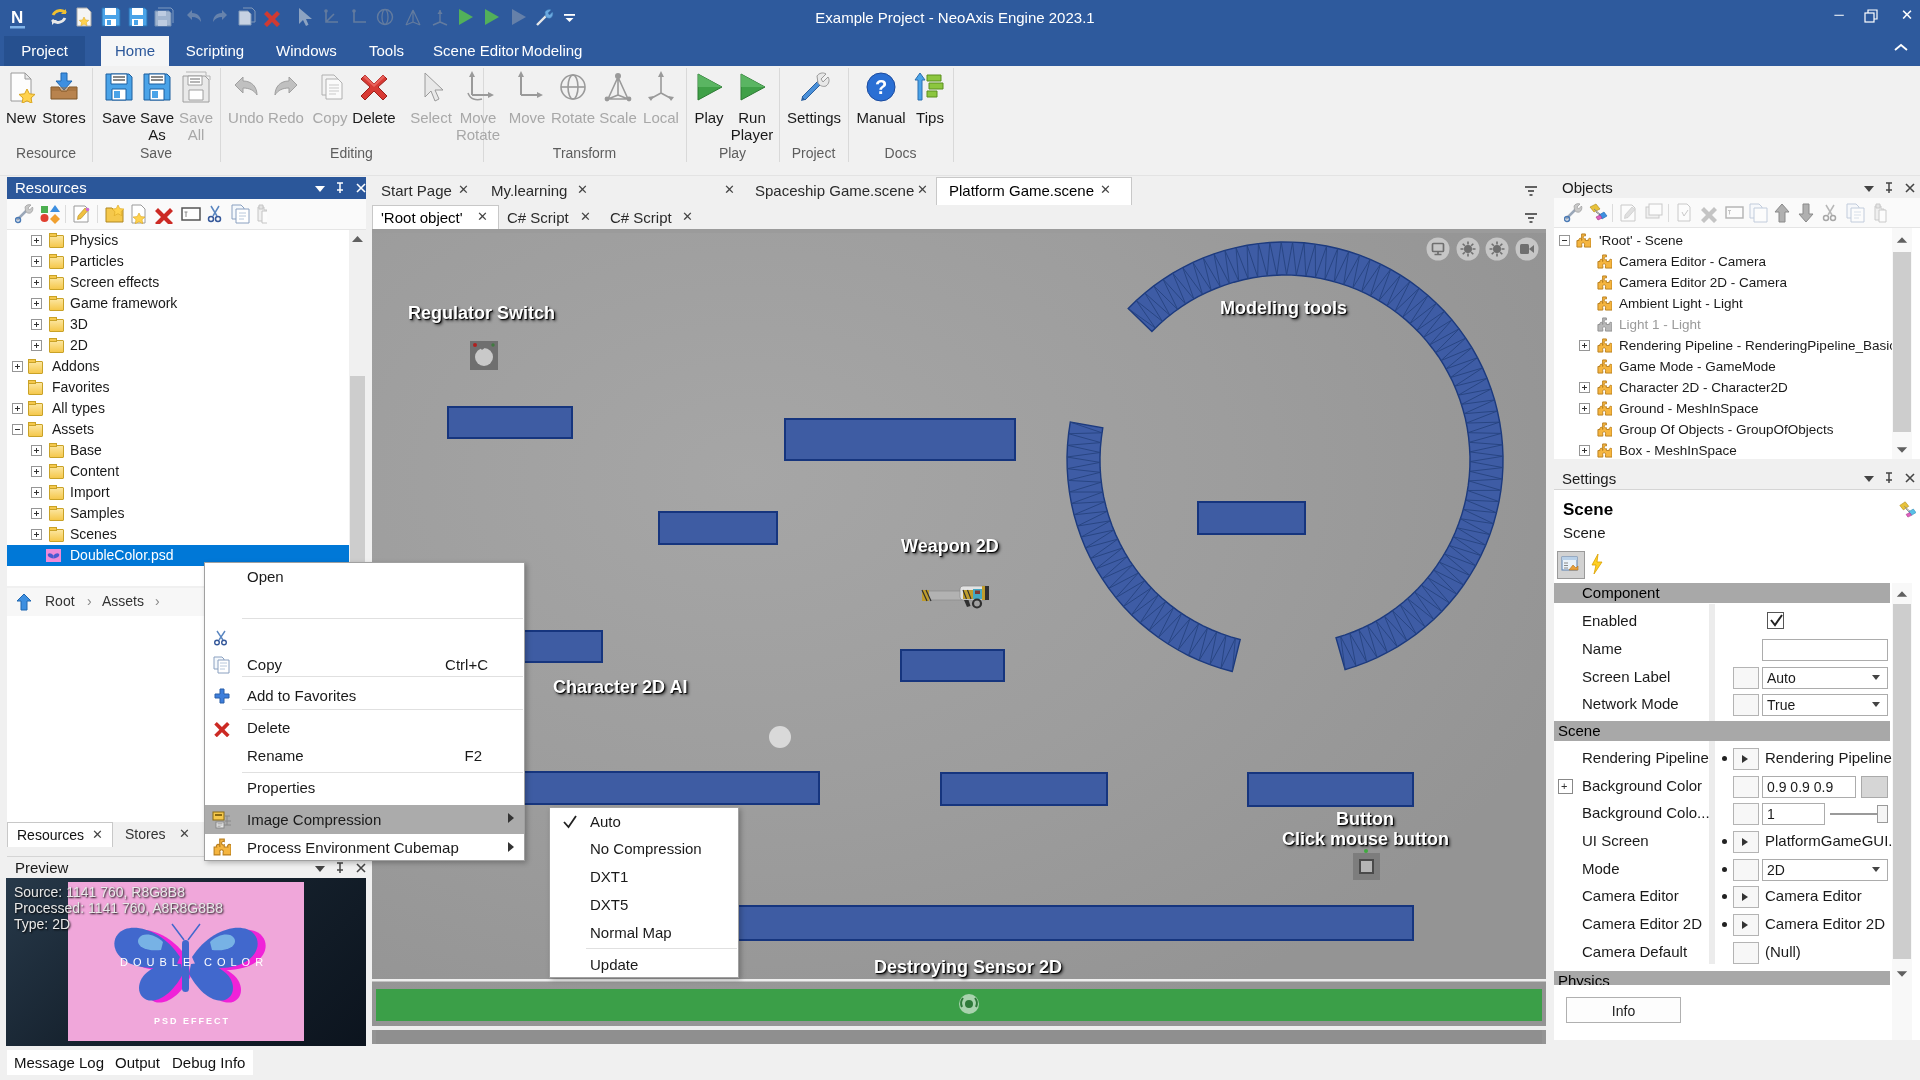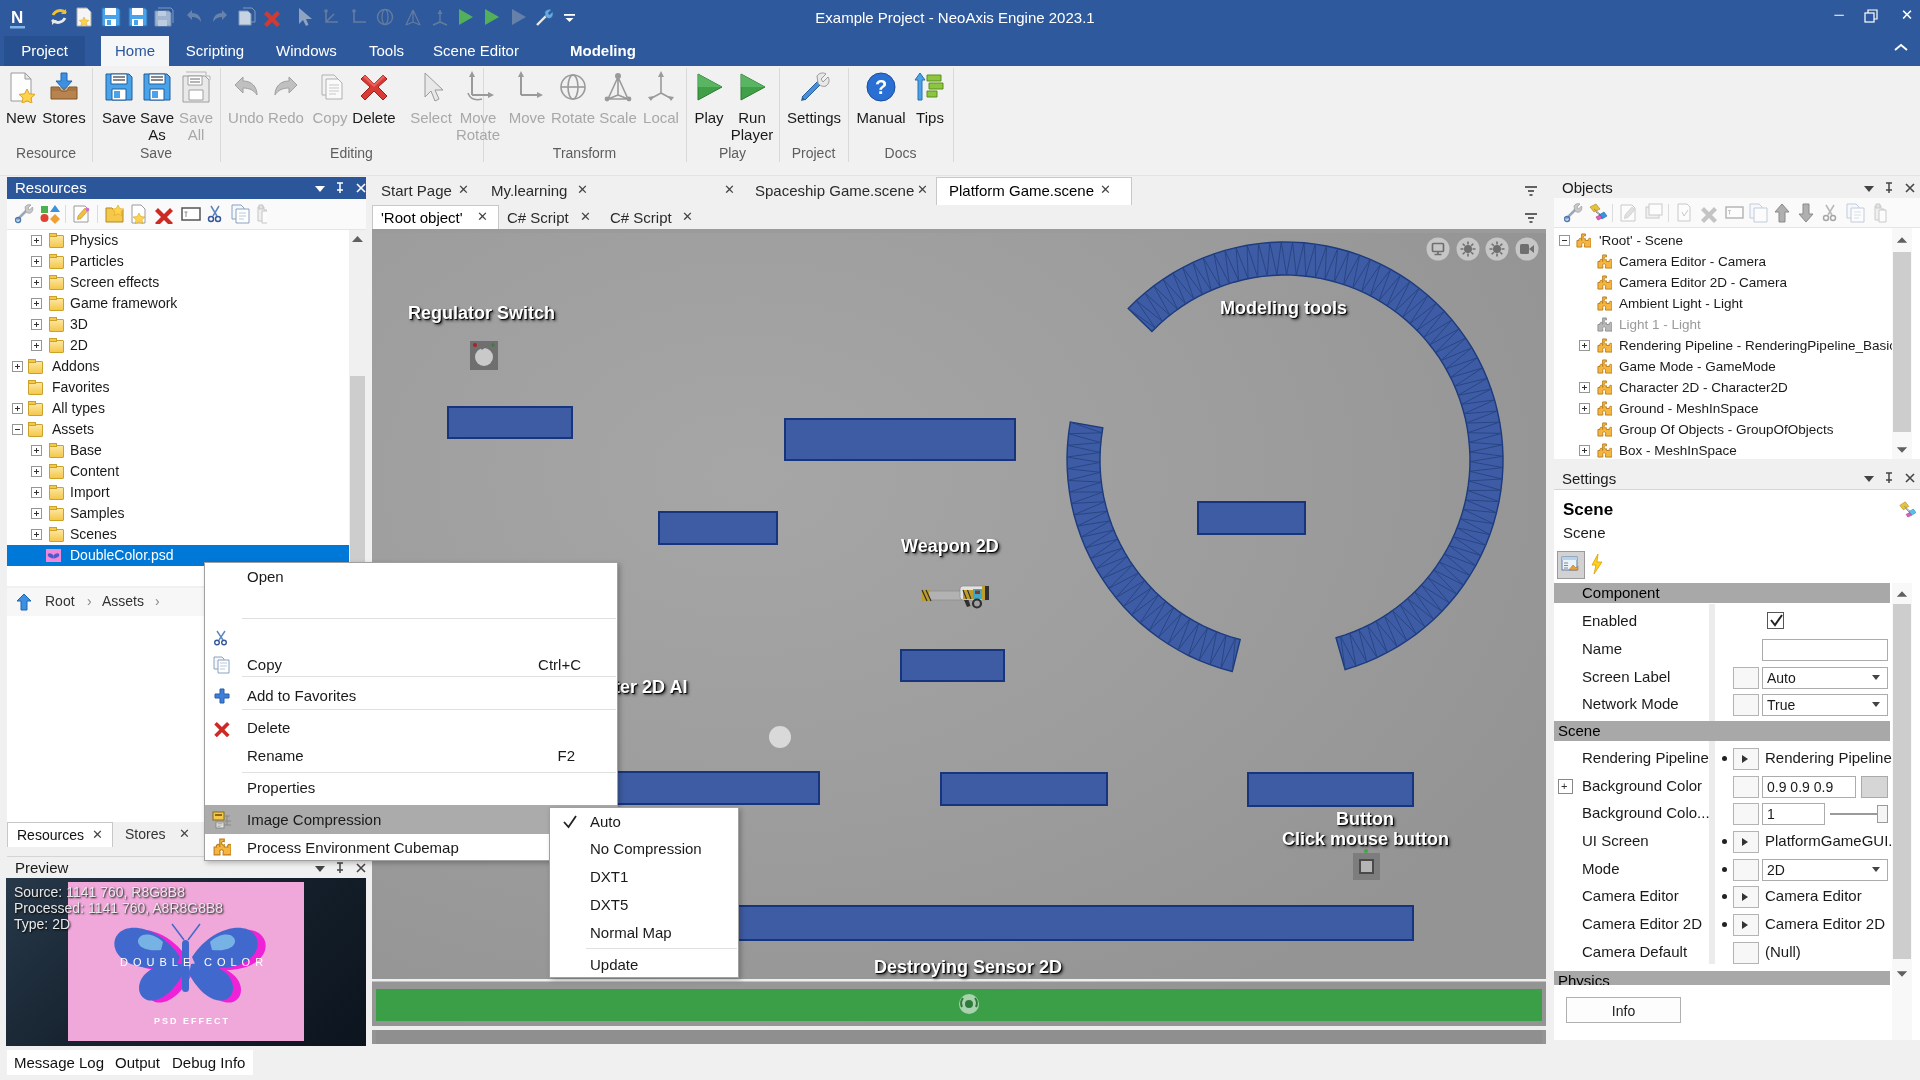--- a/index.html
+++ b/index.html
@@ -150,21 +150,21 @@
     </svg>
   <div class="abs winbtn" style="left:1890px; font-size:15px;">✕</div>
 
   <div class="abs" id="menurow">
     <div class="mtab" style="left:4px; width:81px; background:#26508f;">Project</div>
     <div class="mtab" style="left:101px; width:68px; background:#f5f6f7; color:#2b579a;">Home</div>
     <div class="mtab" style="left:185px; width:60px;">Scripting</div>
     <div class="mtab" style="left:276px; width:60px;">Windows</div>
     <div class="mtab" style="left:369px; width:34px;">Tools</div>
     <div class="mtab" style="left:430px; width:92px;">Scene Editor</div>
-    <div class="mtab" style="left:570px; width:62px;font-weight:bold;">Modeling</div>
+    <div class="mtab" style="left:521px; width:62px;">Modeling</div>
   </div>
 
   <div class="abs" id="ribbon">
     <div class="rsep" style="left:92px;"></div>
     <div class="rsep" style="left:220px;"></div>
     <div class="rsep" style="left:483px;"></div>
     <div class="rsep" style="left:686px;"></div>
     <div class="rsep" style="left:779px;"></div>
     <div class="rsep" style="left:848px;"></div>
     <div class="rsep" style="left:953px;"></div>
@@ -870,21 +870,21 @@
     <svg class="abs" style="left:1894px; top:968px;" width="16" height="12" viewBox="0 0 17 12">
         <path d="M3 3l5.5 6L14 3z" fill="#606060"></path>
       </svg>
     <div class="abs" style="left:1893px; top:604px; width:18px; height:355px; background:#cdcdcd;"></div>
   </div>
   <svg class="abs" style="left:1893px; top:42px;" width="16" height="12" viewBox="0 0 16 12">
       <path d="M2 8l6-5 6 5" stroke="#fff" stroke-width="1.8" fill="none"></path>
     </svg>
 
   <div id="menus">
-    <div class="menu" style="left:204px; top:562px; width:414px; height:299px;">
+    <div class="menu" style="left:204px; top:562px; width:321px; height:299px;">
       <div class="mi" style="top:0px;">
           <span class="txt">Open</span>
         </div>
       <div class="msep" style="top:55px;"></div>
       <div class="mi" style="top:88px;">
           <span class="txt">Copy</span>
           <span class="sc">Ctrl+C</span>
         </div>
       <div class="msep" style="top:113px;"></div>
       <div class="mi" style="top:119px;">

